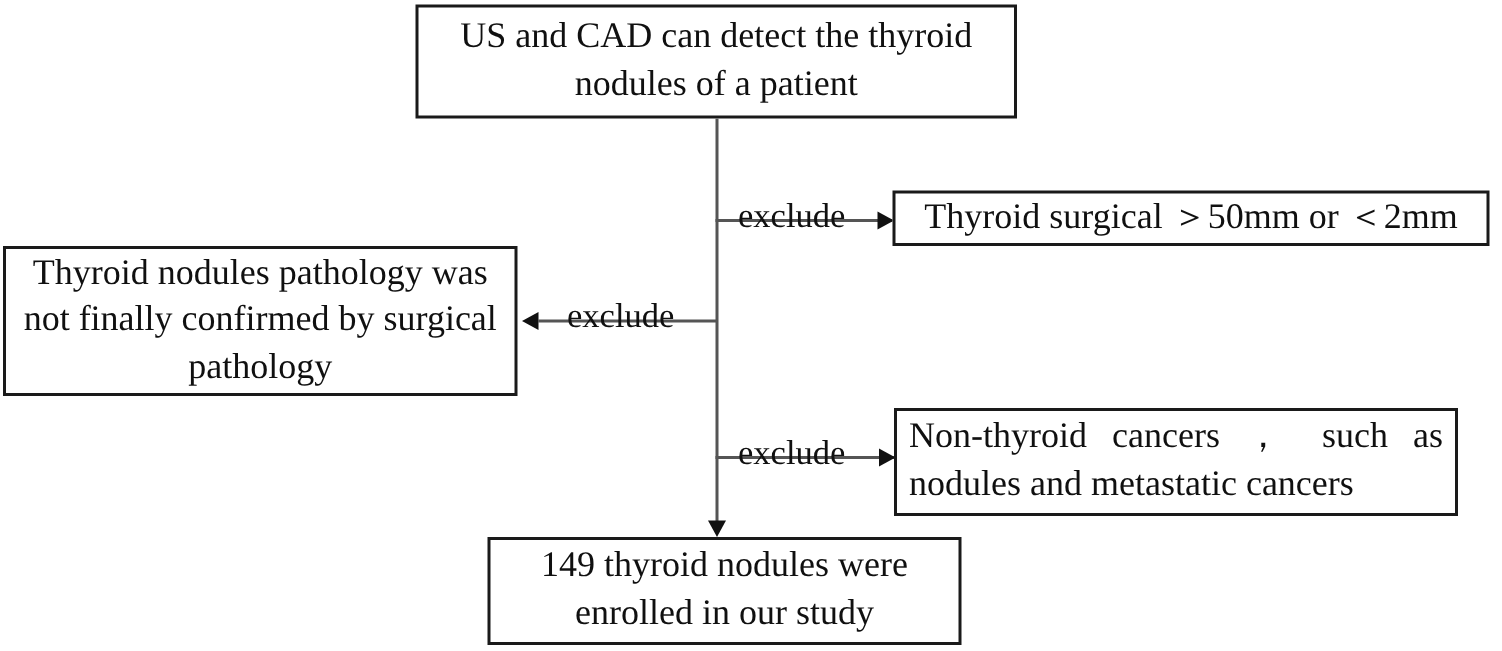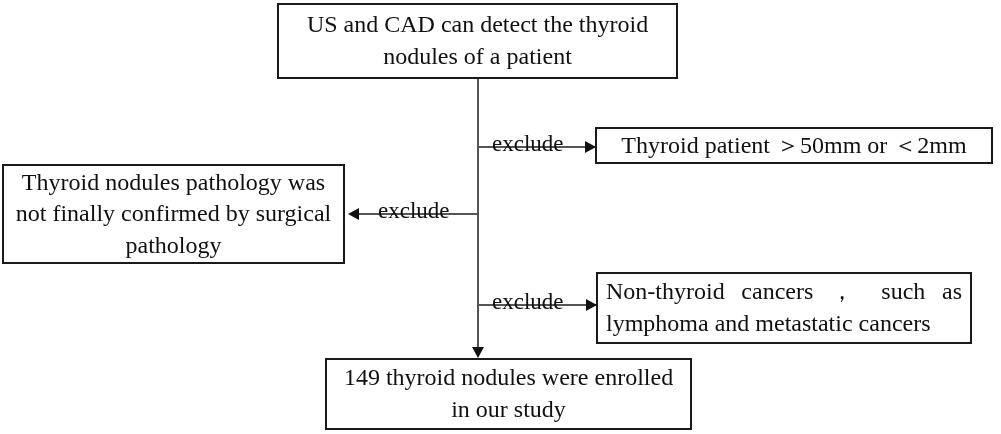--- a/index.html
+++ b/index.html
@@ -36,21 +36,21 @@
     color: #101010;
   }
   .center-text { text-align: center; }
   .justify-text { text-align: justify; text-align-last: left; }
 
   
   #node-top      { left: 277px; top: 3px;   width: 401px; height: 76px; }
   #node-size     { left: 595px; top: 127px; width: 398px; height: 37px; }
   #node-path     { left: 2px;   top: 164px; width: 343px; height: 100px; }
   #node-cancer   { left: 596px; top: 272px; width: 376px; height: 72px; }
-  #node-final    { left: 325px; top: 358px; width: 367px; height: 72px; }
+  #node-final    { left: 325px; top: 358px; width: 316px; height: 72px; }
 
   
   .line {
     position: absolute;
     background: #555555;
   }
   .vline { width: 2px; }
   .hline { height: 2px; }
 
   #trunk-line      { left: 477px; top: 79px;  height: 274px; }
@@ -114,28 +114,28 @@
 
   <div class="line hline" id="branch3-line"></div>
   <div class="arrow arrow-right" id="arrow-branch3"></div>
   <div class="edge-label" id="label-exclude-3">exclude</div>
 
   <div class="node-box" id="node-top">
     <span class="node-text center-text">US and CAD can detect the thyroid nodules of a patient</span>
   </div>
 
   <div class="node-box" id="node-size">
-    <span class="node-text center-text">Thyroid patient ＞50mm or ＜2mm</span>
+    <span class="node-text center-text">Thyroid surgical ＞50mm or ＜2mm</span>
   </div>
 
   <div class="node-box" id="node-path">
     <span class="node-text center-text">Thyroid nodules pathology was not finally confirmed by surgical pathology</span>
   </div>
 
   <div class="node-box" id="node-cancer">
-    <span class="node-text justify-text">Non-thyroid cancers ， such as lymphoma and metastatic cancers</span>
+    <span class="node-text justify-text">Non-thyroid cancers ， such as nodules and metastatic cancers</span>
   </div>
 
   <div class="node-box" id="node-final">
     <span class="node-text center-text">149 thyroid nodules were enrolled in our study</span>
   </div>
 
 </div>
 
 </body></html>

